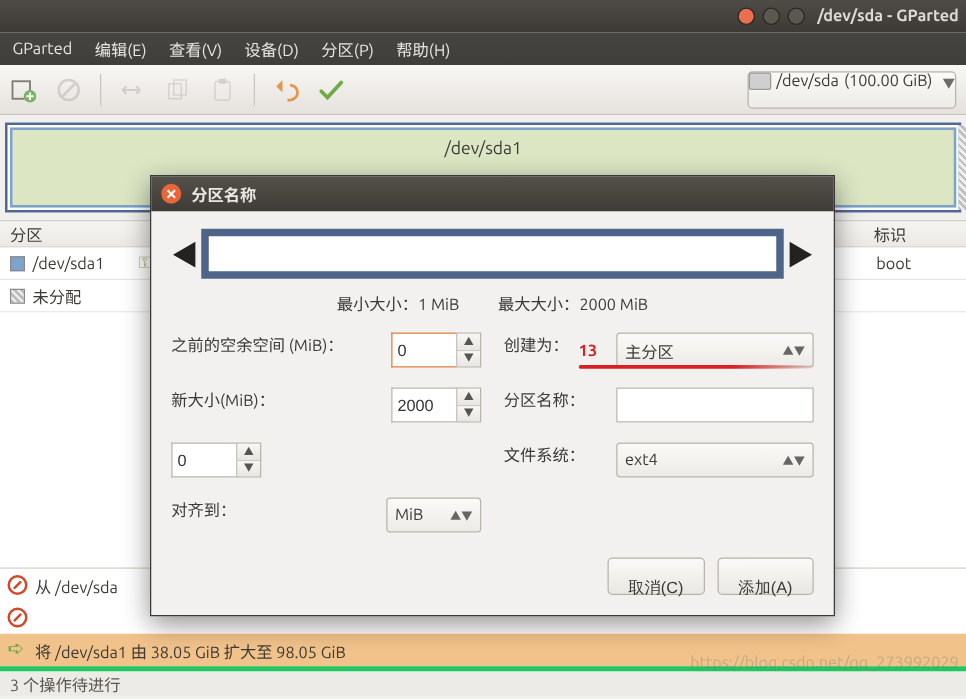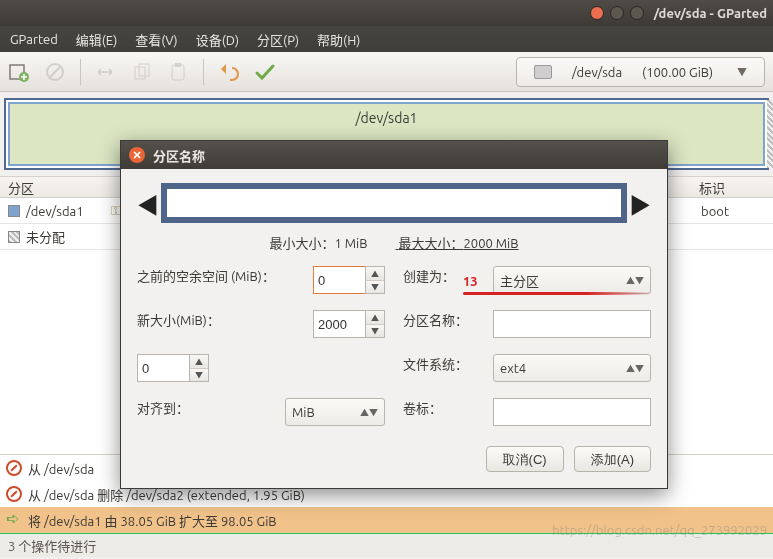--- a/index.html
+++ b/index.html
@@ -12,21 +12,21 @@
   .titlebar .title { margin-left:4px; font-size:13px; }
 
   .menubar { height:26px; background: linear-gradient(#474540,#403e3a); display:flex; align-items:center; padding:0 10px; gap:18px; color:#e7e5e1; font-size:13px; }
   .menuitem { cursor:default; }
 
   .toolbar { height:40px; background: linear-gradient(#f9f7f4,#e5e2dd); border-bottom:1px solid #c8c4be; display:flex; align-items:center; padding:0 8px; gap:14px; }
   .tb-icon { width:22px; height:22px; display:flex; align-items:center; justify-content:center; opacity:.85; }
   .tb-icon.disabled { opacity:.35; }
   .tb-sep { width:1px; height:26px; background:#c9c5bf; }
   .toolbar .spacer { flex:1; }
-  .dev-sel { display:flex; align-items:center; height:30px; border:1px solid #b8b4ad; border-radius:4px; padding:0 17px; gap:20px; background:linear-gradient(#fbfaf8,#ecebe7); }
+  .dev-sel { display:flex; height:30px; border:1px solid #b8b4ad; border-radius:4px; padding:0 0; gap:4px; background:linear-gradient(#fbfaf8,#ecebe7); }
   .dev-sel .disk-ico { width:18px; height:14px; background:#cfcfd0; border:1px solid #9b9b9b; border-radius:2px; }
   .dev-sel .chev { font-size:10px; color:#6f6b63; margin-left:4px; }
 
   .diskmap { margin:6px 4px; height:72px; border:2px solid #506992; position:relative; background:#fff; }
   .part-alloc { position:absolute; inset:2px; border:2px solid #7ea3cf; background:#dce6c3; }
   .part-label { position:absolute; left:0; right:0; top:10px; text-align:center; font-size:14px; color:#3c3b37; }
   .unalloc-strip { position:absolute; top:0; bottom:0; right:-7px; width:7px; background:repeating-linear-gradient(45deg,#bfbfbf 0,#bfbfbf 2px,#efefef 2px,#efefef 4px); }
 
   .cols { height:22px; background:linear-gradient(#f6f4f1,#ece9e4); border-top:1px solid #d6d2cb; border-bottom:1px solid #d6d2cb; display:flex; align-items:center; font-size:13px; }
   .col-fz { width:110px; padding-left:8px; }
@@ -42,50 +42,50 @@
   .part-row .flag { margin-left:auto; margin-right:44px; }
 
   .ops { border-top:1px solid #d6d2cb; background:#fff; }
   .op-row { display:flex; align-items:center; height:26px; gap:6px; padding-left:6px; }
   .op-row.sel { background:#f1c28a; }
   .op-ico { width:16px; height:16px; border-radius:50%; border:2px solid #d04a2a; position:relative; }
   .op-ico::after { content:""; position:absolute; left:2px; right:2px; top:5px; height:2px; background:#d04a2a; transform:rotate(-45deg);}
   .op-ico.arrow { border:none; border-radius:0; }
   .op-ico.arrow::before { content:"➪"; color:#6aa84f; font-size:16px; position:absolute; top:-3px; left:0;}
   .op-ico.arrow::after { display:none; }
-  .statusbar { height:24px; background:#ecebe7; border-top:1px solid #22c55e; display:flex; align-items:center; padding:0 8px; color:#5a564f; }
+  .statusbar { height:24px; background:#ecebe7; border-top:4px solid #22c55e; display:flex; align-items:center; padding:0 8px; color:#5a564f; }
   .watermark { position:absolute; right:6px; bottom:22px; font-size:13px; color:rgba(120,120,120,.35); letter-spacing:0; }
 
   
   .dialog { position:absolute; left:120px; top:140px; width:548px; background:#f2f1ef; border:1px solid #3a3a3a; box-shadow:0 6px 20px rgba(0,0,0,.45); }
   .dlg-title { height:28px; background:linear-gradient(#54504a,#3f3b36); color:#eae7e2; display:flex; align-items:center; gap:8px; padding:0 8px; font-weight:bold; font-size:13px;}
   .dlg-close { width:16px; height:16px; border-radius:50%; background:#e86637; display:flex; align-items:center; justify-content:center; color:#fff; font-size:11px; font-weight:bold;}
   .dlg-body { padding:10px 16px 16px 16px; }
   .slider-wrap { display:flex; align-items:center; gap:2px; margin:4px 0 10px 0;}
   .slider-arrow { font-size:22px; color:#222; user-select:none; }
   .slider-box { flex:1; height:40px; border:6px solid #4e6589; background:#fff; }
-  .sizes { text-align:center; color:#3a3a3a; margin-bottom:14px;text-decoration:underline; }
+  .sizes { text-align:center; color:#3a3a3a; margin-bottom:14px; }
   .sizes .min { display:inline-block; margin-right:28px;}
   .form { display:flex; gap:18px; }
   .form-col { flex:1; display:flex; flex-direction:column; gap:14px;}
   .form-row { display:flex; align-items:flex-start; height:30px; }
   .form-row label { flex:1; color:#3b3a37; }
   .spin { width:72px; height:28px; display:flex; }
   .spin input { width:52px; border:1px solid #b9b5ad; border-right:none; padding:0 4px; font-size:13px; outline:none; background:#fff; color:#333;}
   .spin .arrows { width:20px; border:1px solid #b9b5ad; display:flex; flex-direction:column; }
   .spin .arrows span { flex:1; font-size:8px; display:flex; align-items:center; justify-content:center; color:#555; background:linear-gradient(#f8f7f4,#e8e6e2);}
   .spin .arrows span:first-child { border-bottom:1px solid #cfcbc4;}
-  .combo { width:100px; height:28px; border:1px solid #b9b5ad; border-radius:3px; background:linear-gradient(#fbfaf8,#ecebe7); display:flex; align-items:center; justify-content:space-between; padding:0 6px; font-size:13px;}
+  .combo { width:76px; height:28px; border:1px solid #b9b5ad; border-radius:3px; background:linear-gradient(#fbfaf8,#ecebe7); display:flex; align-items:center; justify-content:space-between; padding:0 6px; font-size:13px;}
   .combo .chev { font-size:9px; color:#666;}
   .combo.wide { width:158px; }
   .txt { width:158px; height:28px; border:1px solid #b9b5ad; background:#fff; }
   .red-anno { position:absolute; color:#d62222; font-weight:bold; font-size:13px; }
   .underline-red { position:absolute; height:3px; background:linear-gradient(to right,#d62222,#d62222 65%,transparent); border-radius:2px; }
   .dlg-btns { display:flex; justify-content:flex-end; gap:10px; margin-top:18px;}
-  .btn { height:26px; padding:4px 16px; border:1px solid #b7b3ab; border-radius:4px; background:linear-gradient(#fbfaf8,#e9e7e2); font-size:13px; color:#3a3935;}
+  .btn { height:16px; padding:14px 16px; border:1px solid #b7b3ab; border-radius:4px; background:linear-gradient(#fbfaf8,#e9e7e2); font-size:13px; color:#3a3935;}
 </style>
 </head>
 <body>
 
 <div class="titlebar">
   <div class="win-btn close"></div>
   <div class="win-btn"></div>
   <div class="win-btn"></div>
   <div class="title">/dev/sda - GParted</div>
 </div>
@@ -175,21 +175,20 @@
 </div>
 <div style="height:204px;background:#fff;"></div>
 
 <div class="ops">
   <div class="op-row">
     <span class="op-ico"></span>
     <span>从 /dev/sda </span>
   </div>
   <div class="op-row">
     <span class="op-ico"></span>
-    <span>从 /dev/sda 删除 /dev/sda2 (extended, 1.95 GiB)</span>
   </div>
   <div class="op-row sel">
     <span class="op-ico arrow"></span>
     <span>将 /dev/sda1 由 38.05 GiB 扩大至 98.05 GiB</span>
   </div>
 </div>
 
 <div class="statusbar">
   <span>3 个操作待进行</span>
 </div>
@@ -265,24 +264,20 @@
           <label>分区名称：</label>
           <div class="txt"></div>
         </div>
         <div class="form-row">
           <label>文件系统：</label>
           <div class="combo wide">
             <span>ext4</span>
             <span class="chev">▲▼</span>
           </div>
         </div>
-        <div class="form-row">
-          <label>卷标：</label>
-          <div class="txt"></div>
-        </div>
       </div>
     </div>
 
     <div class="dlg-btns">
       <button class="btn">取消(C)</button>
       <button class="btn">添加(A)</button>
     </div>
   </div>
 </div>
 

